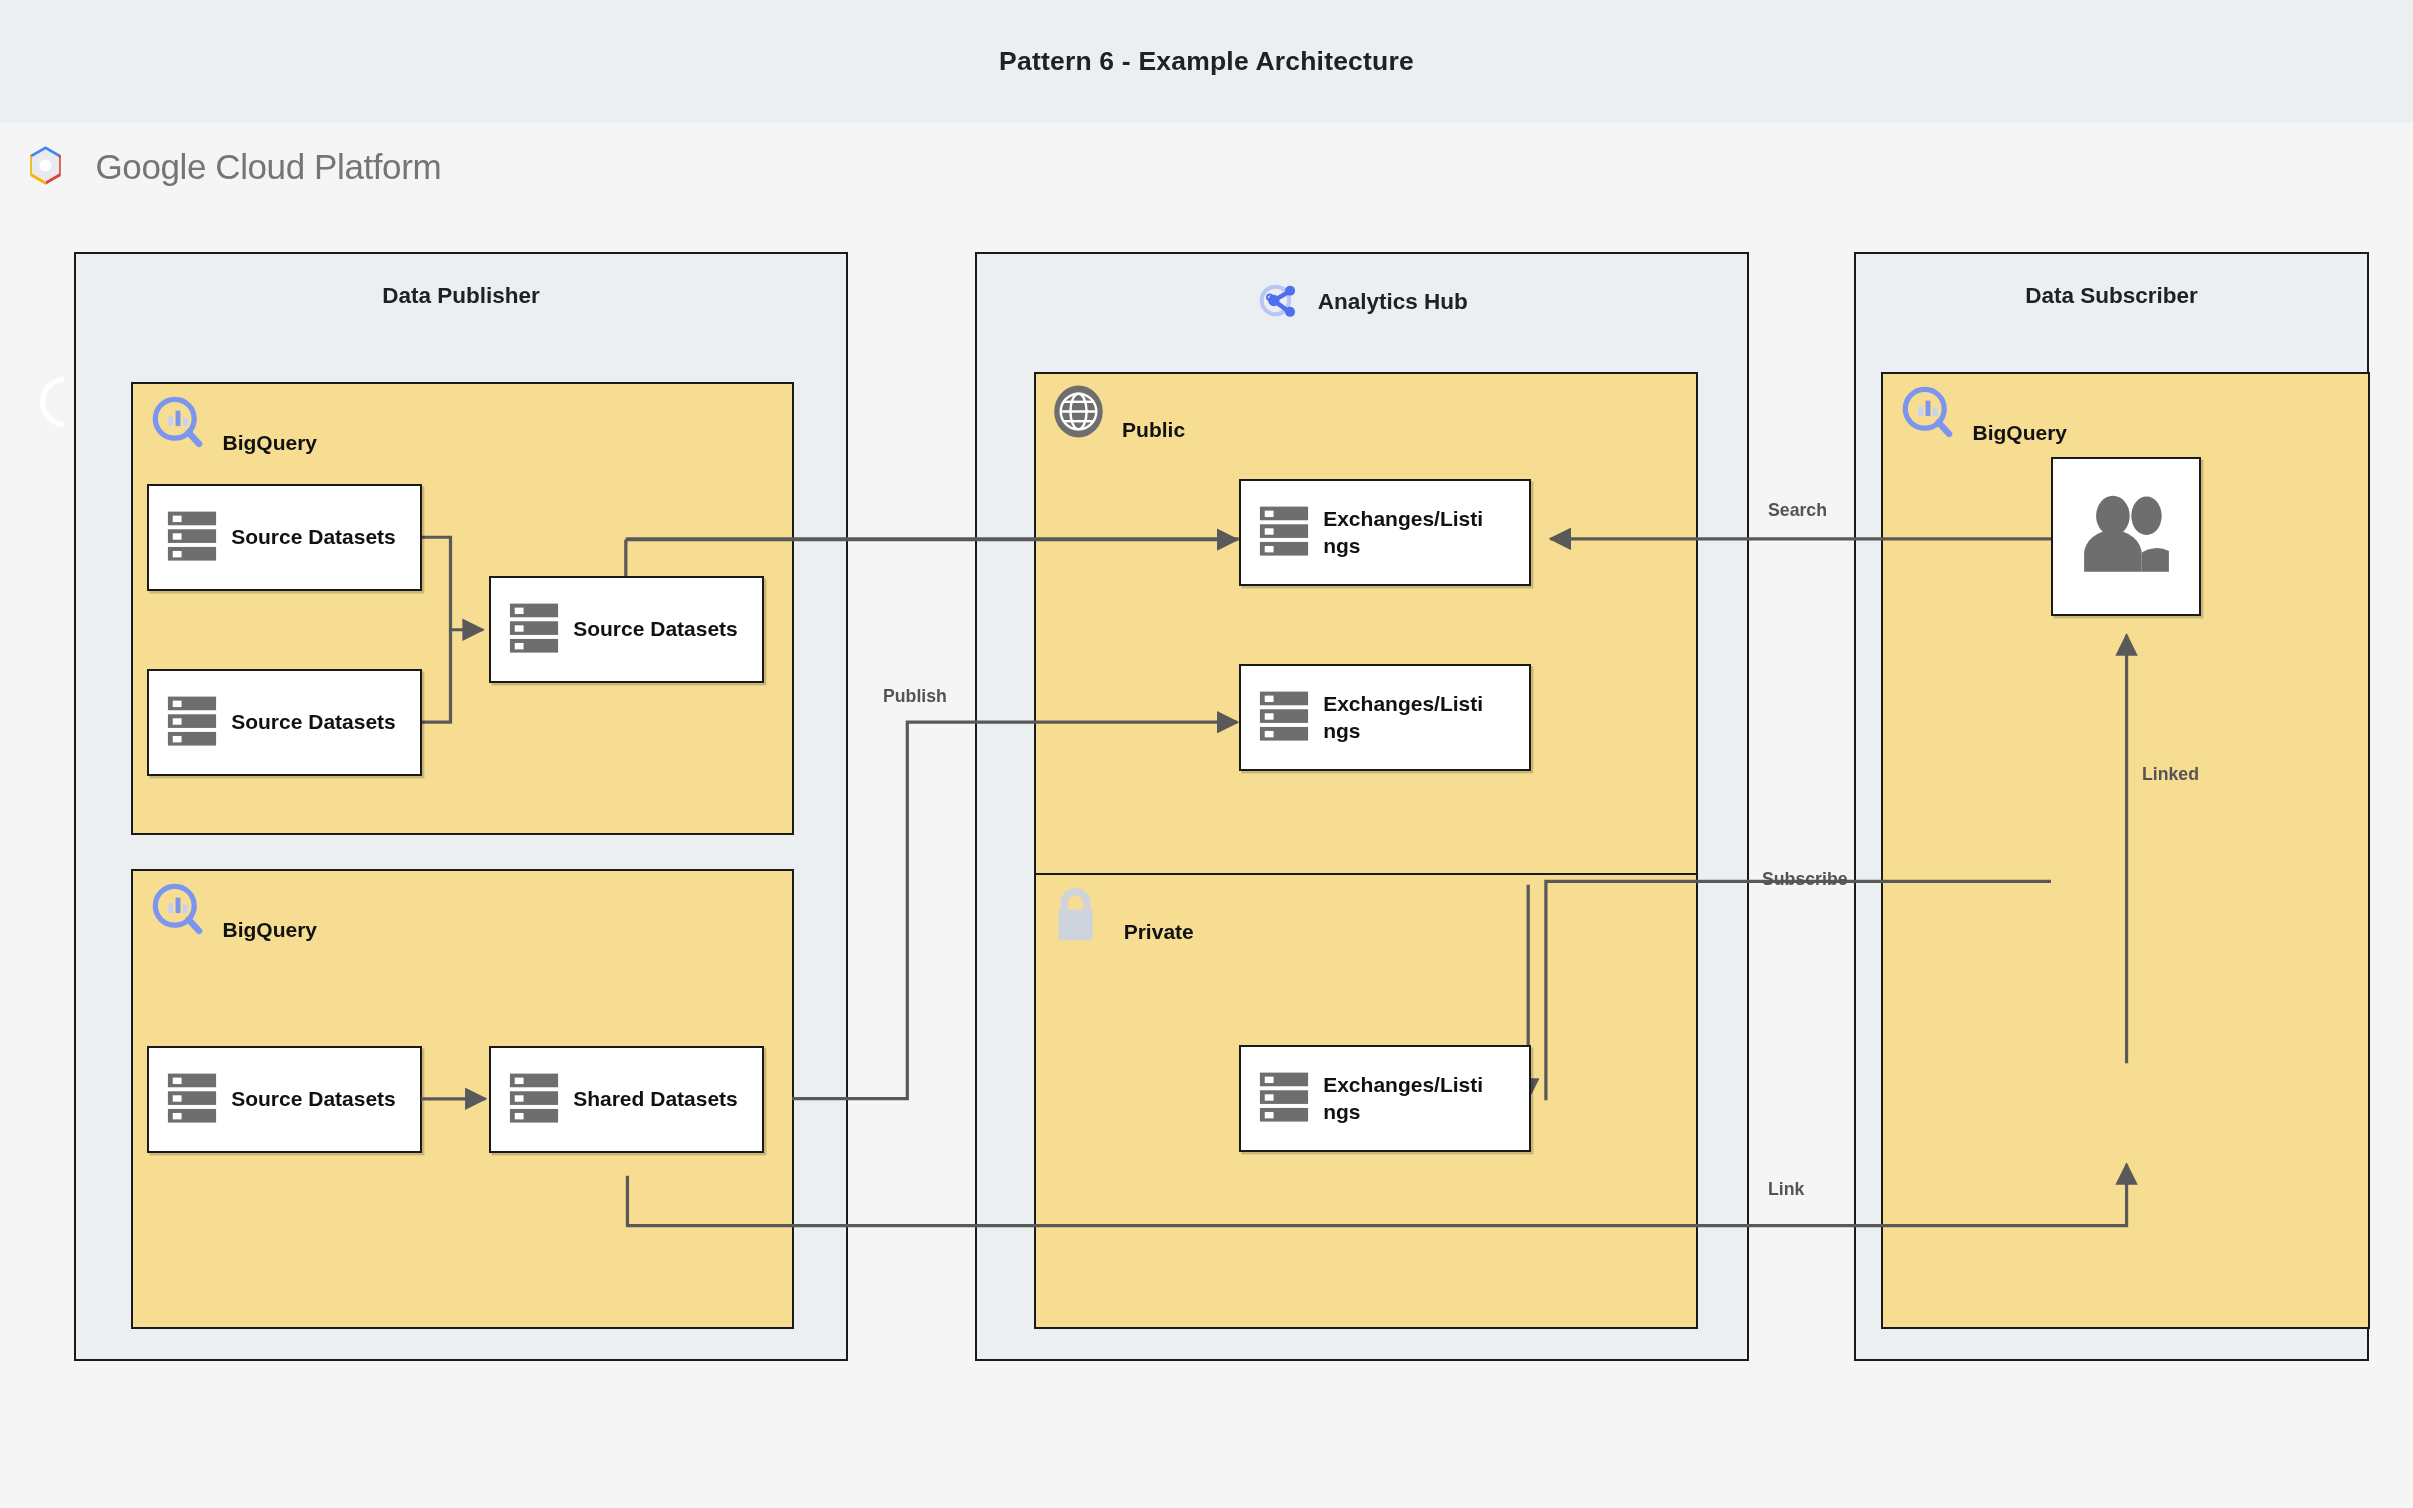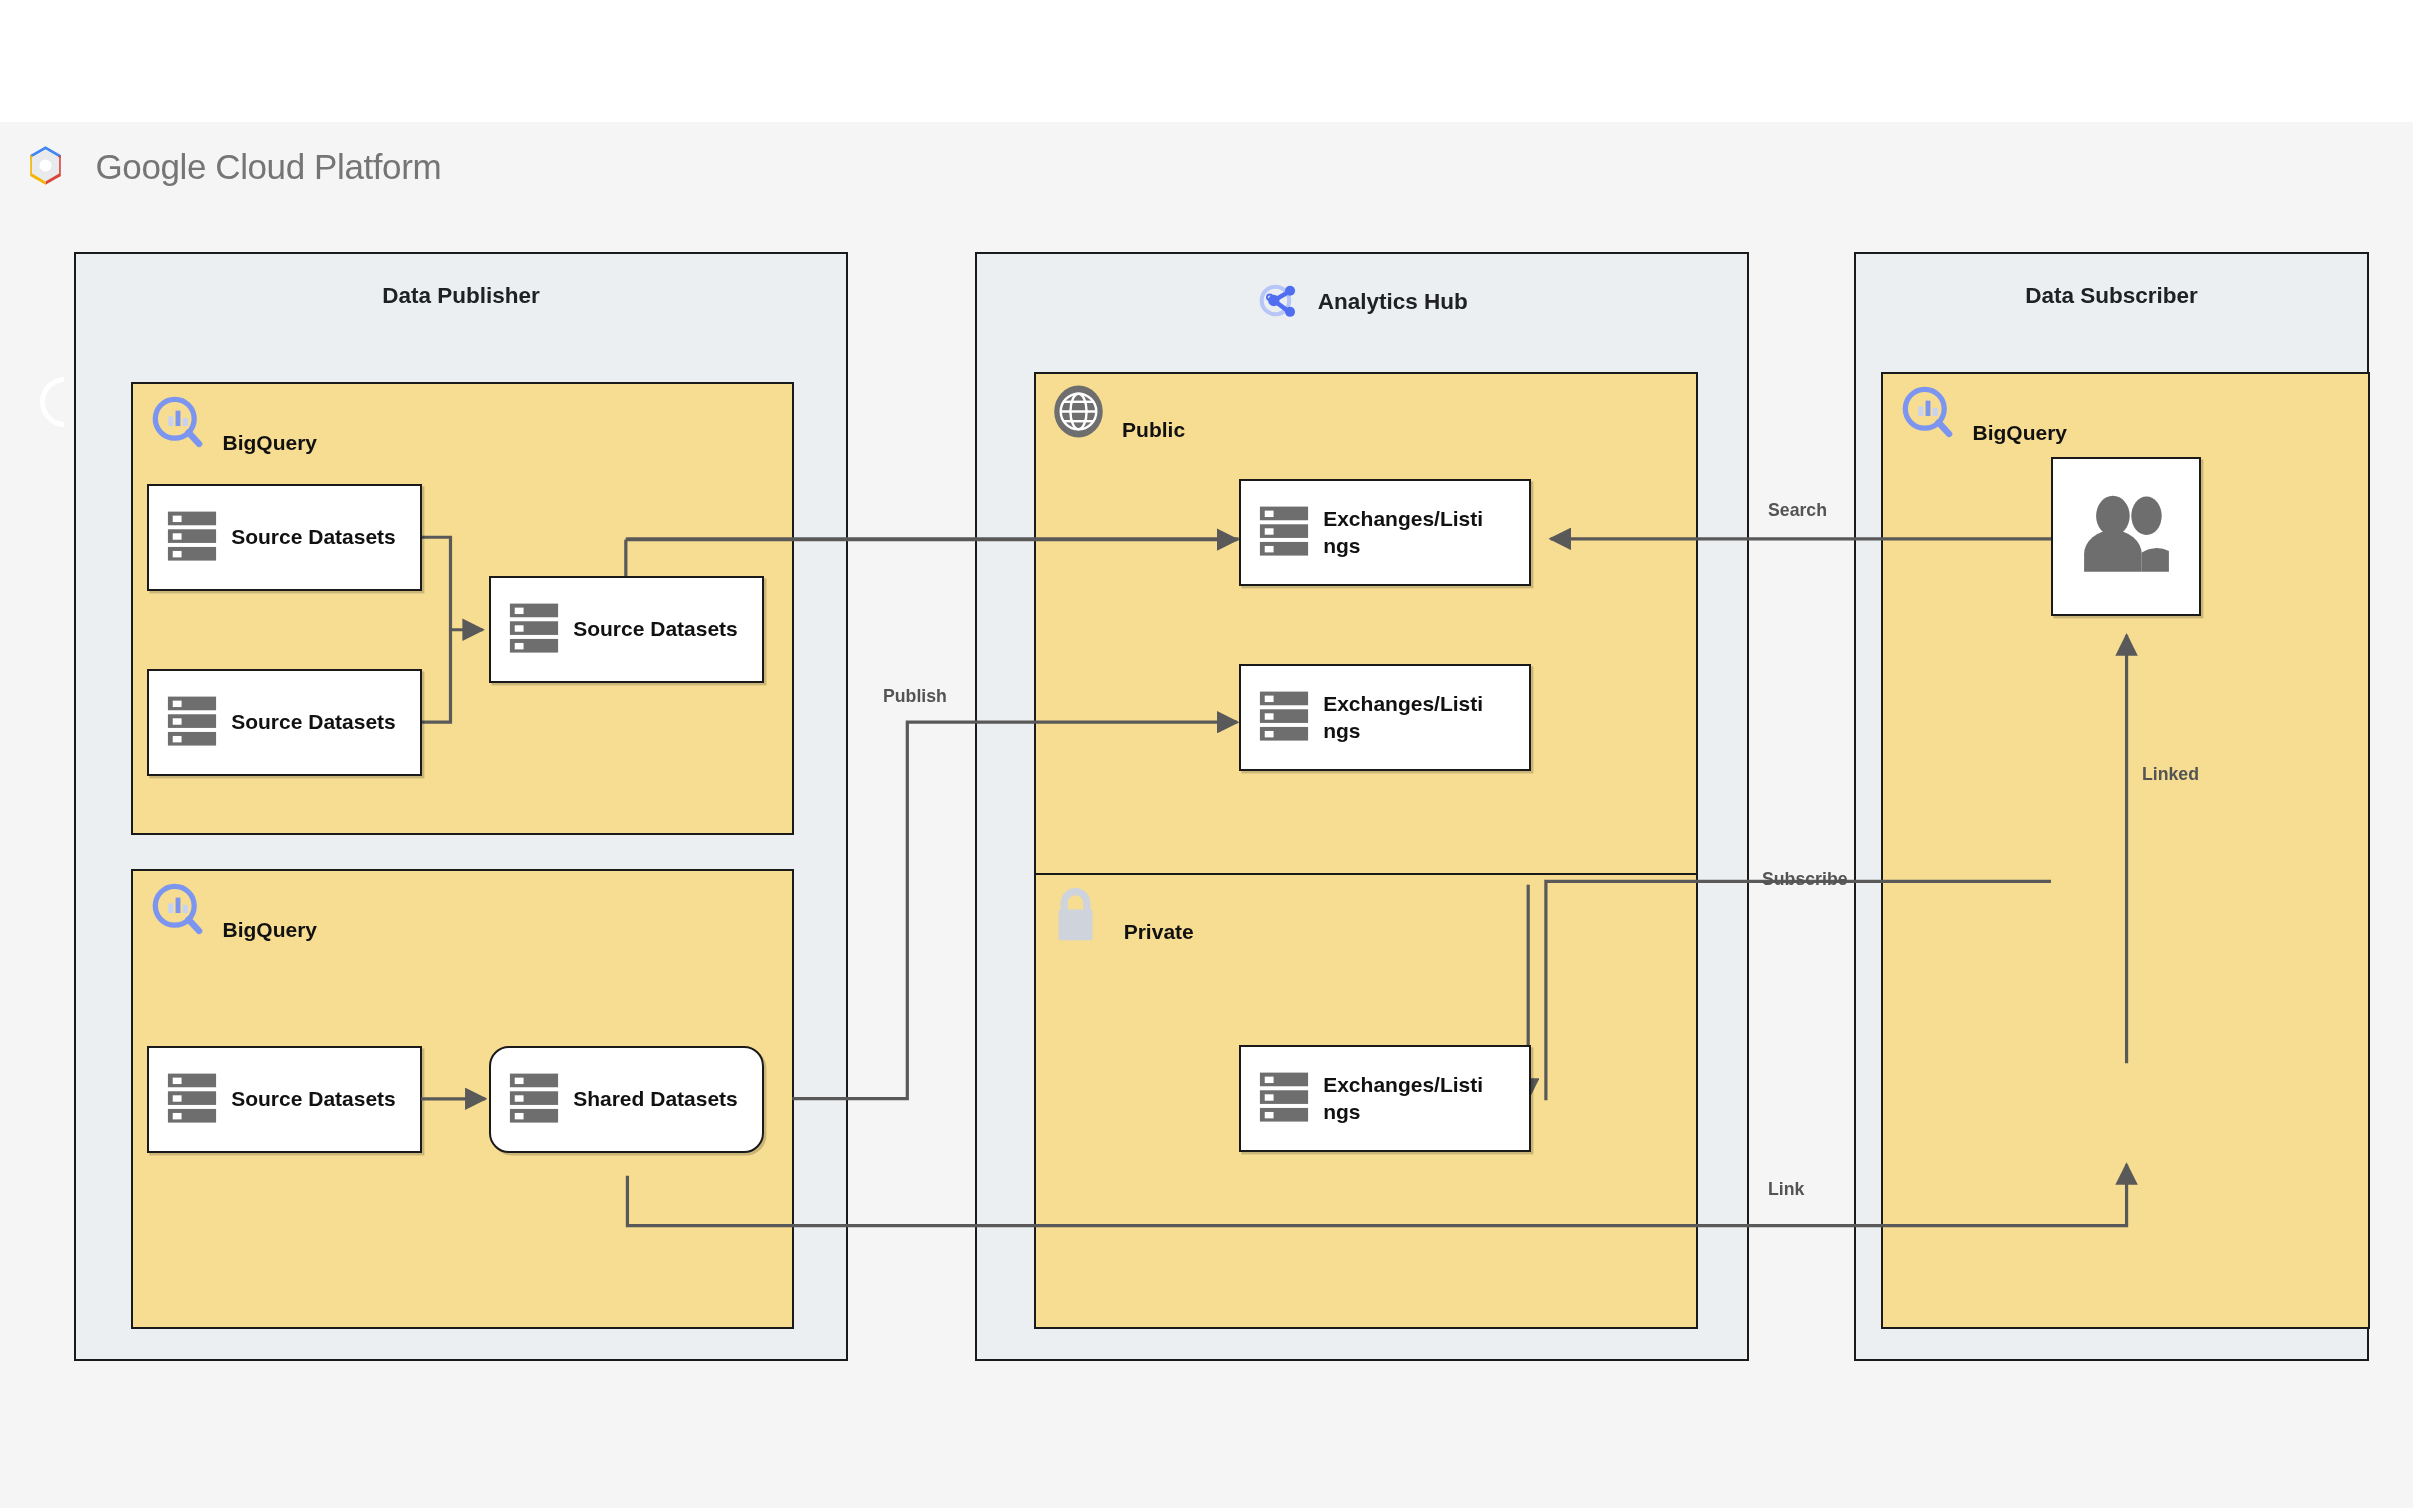--- a/index.html
+++ b/index.html
@@ -88,20 +88,23 @@
     position: absolute; left: 40px; top: 377px; width: 50px; height: 50px;
     border: 5.6px solid #ffffff; border-radius: 50%;
     clip-path: inset(0 52% 0 0);
   }
 </style>
 </head>
 <body>
 
 <div id="stage">
 
+  <div class="titlebar">
+    <div class="title">Pattern 6 - Example Architecture</div>
+  </div>
 
   <div class="canvas"></div>
 
   <div class="ghost-arc"></div>
 
   <div class="gcp-logo">
     <span>
       <svg width="45" height="45" viewBox="0 0 56 56">
         <path d="M28 4 L47 15 L47 19 L28 8 L9 19 L9 15 Z" fill="#4285f4"></path>
         <path d="M47 15 L47 41 L43 43 L43 17 Z" fill="#db4437"></path>
@@ -294,21 +297,21 @@
           <rect x="7" y="7" width="11" height="8" fill="#ffffff"></rect>
         <rect x="1" y="24" width="60" height="17" fill="#6e6e6e"></rect>
           <rect x="7" y="29" width="11" height="8" fill="#ffffff"></rect>
         <rect x="1" y="46" width="60" height="17" fill="#6e6e6e"></rect>
           <rect x="7" y="51" width="11" height="8" fill="#ffffff"></rect>
       </svg>
     </span>
     <span class="node-label">Source Datasets</span>
   </div>
 
-  <div class="node" style="left:489px; top:1046px; width:275px; height:107px;border-radius:20px;">
+  <div class="node" style="left:489px; top:1046px; width:275px; height:107px;">
     <span class="node-icon">
       <svg width="50" height="53" viewBox="0 0 62 66">
         <rect x="1" y="2" width="60" height="17" fill="#6e6e6e"></rect>
           <rect x="7" y="7" width="11" height="8" fill="#ffffff"></rect>
         <rect x="1" y="24" width="60" height="17" fill="#6e6e6e"></rect>
           <rect x="7" y="29" width="11" height="8" fill="#ffffff"></rect>
         <rect x="1" y="46" width="60" height="17" fill="#6e6e6e"></rect>
           <rect x="7" y="51" width="11" height="8" fill="#ffffff"></rect>
       </svg>
     </span>

